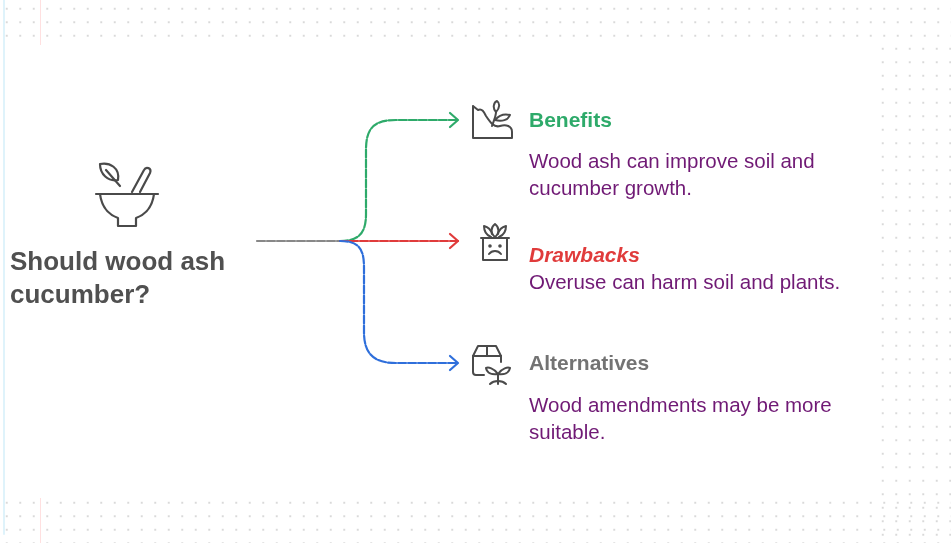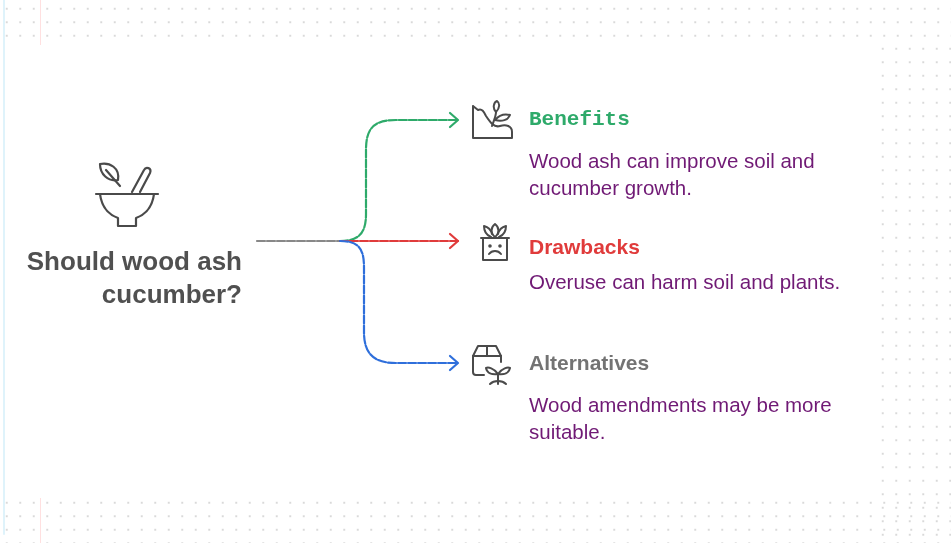--- a/index.html
+++ b/index.html
@@ -21,21 +21,21 @@
       background: #dff3fb; border-radius: 0 0 6px 6px;
     }
     .red-guide {
       position: absolute; left: 40px; top: 0; width: 1px; height: 45px; background: #ffe0e0;
     }
     .red-guide.b { top: 498px; height: 45px; }
 
     .central-icon { position: absolute; left: 94px; top: 160px; width: 66px; height: 70px; }
     .central-title {
       position: absolute; left: 10px; top: 245px; width: 232px;
-      text-align: right; font-weight: bold; font-size: 26px; line-height: 33px; color: #505050;
+      text-align: left; font-weight: bold; font-size: 26px; line-height: 33px; color: #505050;
     }
     .connectors { position: absolute; left: 0; top: 0; }
 
     .branch-icon { position: absolute; width: 44px; height: 44px; }
     .branch-heading {
       position: absolute; left: 529px; font-weight: bold; font-size: 21px; line-height: 24px;
     }
     .branch-desc {
       position: absolute; left: 529px; width: 340px; font-size: 20.5px; line-height: 27px; color: #701a75;
     }
@@ -74,36 +74,36 @@
   <path d="M450 356 L458 363 L450 370" stroke="#2f6fdb"></path>
 </svg>
 
 <div>
   <svg class="branch-icon" style="left:470px; top:100px;" viewBox="0 0 44 44" fill="none" stroke="#4a4a4a" stroke-width="2" stroke-linecap="round" stroke-linejoin="round">
     <path d="M3 6 L3 38 L42 38 L42 32 C42 26 36 24 30 26 C24 28 20 22 16 16 C14 12 12 8 8 10 L3 6"></path>
     <path d="M22 26 C24 20 26 16 26 12"></path>
     <path d="M26 12 C22 8 24 2 27 1 C30 3 30 8 26 12 Z"></path>
     <path d="M25 20 C30 14 36 14 40 15 C38 20 32 22 25 20 Z"></path>
   </svg>
-  <div class="branch-heading" style="top:108px; color:#2eaa6a;font-family:Liberation Mono, monospace;">Benefits</div>
+  <div class="branch-heading" style="top:108px; color:#2eaa6a;">Benefits</div>
   <div class="branch-desc" style="top:147px;">Wood ash can improve soil and cucumber growth.</div>
 </div>
 
 <div>
   <svg class="branch-icon" style="left:473px; top:222px;" viewBox="0 0 44 44" fill="none" stroke="#4a4a4a" stroke-width="2" stroke-linecap="round" stroke-linejoin="round">
     <path d="M8 16 L36 16"></path>
     <path d="M10 16 L10 38 L34 38 L34 16"></path>
     <path d="M22 15 C17 11 18 5 22 2 C26 5 27 11 22 15 Z"></path>
     <path d="M18 15 C13 13 11 8 11 4 C15 5 18 8 19 12"></path>
     <path d="M26 15 C31 13 33 8 33 4 C29 5 26 8 25 12"></path>
     <circle cx="17" cy="24" r="0.8" fill="#4a4a4a"></circle>
     <circle cx="27" cy="24" r="0.8" fill="#4a4a4a"></circle>
     <path d="M16 32 C19 28 25 28 28 32"></path>
   </svg>
-  <div class="branch-heading" style="top:235px; color:#e03b3b;">Drawbacks</div>
+  <div class="branch-heading" style="top:243px; color:#e03b3b;font-style:italic;">Drawbacks</div>
   <div class="branch-desc" style="top:268px;">Overuse can harm soil and plants.</div>
 </div>
 
 <div>
   <svg class="branch-icon" style="left:470px; top:342px;" viewBox="0 0 44 44" fill="none" stroke="#4a4a4a" stroke-width="2" stroke-linecap="round" stroke-linejoin="round">
     <path d="M3 14 L8 4 L26 4 L31 14"></path>
     <path d="M3 14 L31 14"></path>
     <path d="M17 4 L17 14"></path>
     <path d="M3 14 L3 30 C3 32 4 33 6 33 L14 33"></path>
     <path d="M31 14 L31 20"></path>

